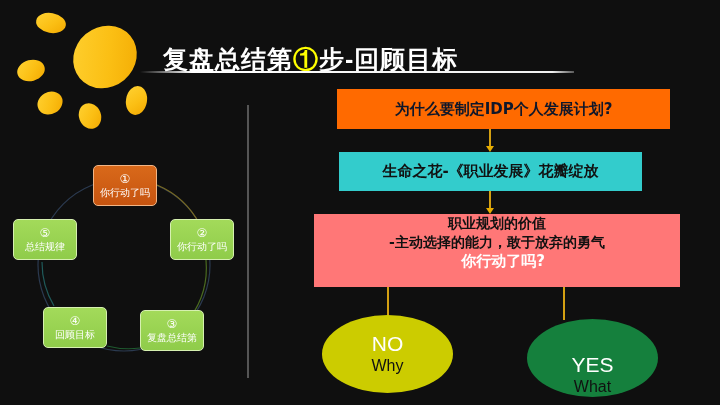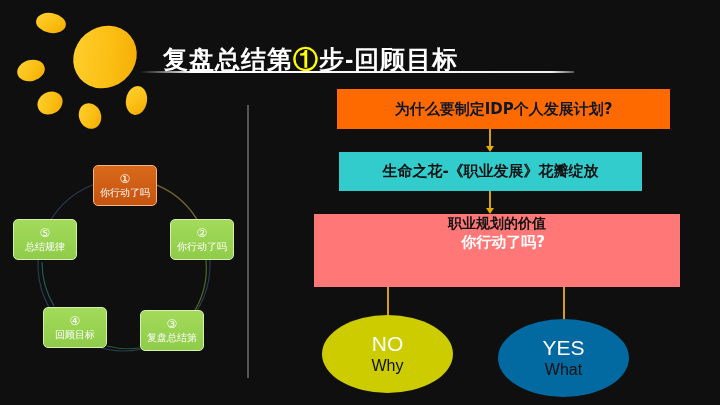--- a/index.html
+++ b/index.html
@@ -36,21 +36,21 @@
   .box3 { left:314px; top:214px; width:366px; height:73px; background:#ff7777; color:#111; font-size:14px; line-height:19px; }
   .box3 .white { color:#fff; font-size:15px;margin-left:12px; }
 
   .vline { position:absolute; width:2px; background:#d4a012; }
   .arrow { position:absolute; width:0; height:0; border-left:4px solid transparent; border-right:4px solid transparent; border-top:6px solid #e6ac00; }
 
   .ellipse { position:absolute; border-radius:50%; text-align:center; display:flex; flex-direction:column; justify-content:center; align-items:center; }
   .ellipse .big { color:#fff; font-size:21px; line-height:24px; font-family:"Liberation Sans",sans-serif; }
   .ellipse .small { color:#111; font-size:16px; font-weight:normal; line-height:20px; font-family:"Liberation Sans",sans-serif; }
   .e-no { left:322px; top:315px; width:131px; height:78px; background:#cccc00; }
-  .e-yes { left:498px; top:319px; width:131px; height:78px; background:#0369a1; }
+  .e-yes { left:527px; top:319px; width:131px; height:78px; background:#15803d;justify-content:flex-end; }
 </style>
 </head>
 <body>
 
 <div>
   <div class="sun-dot" style="left:72px;top:27px;width:66px;height:60px;transform:rotate(-40deg);"></div>
   <div class="sun-dot" style="left:36px;top:13px;width:30px;height:20px;transform:rotate(10deg);"></div>
   <div class="sun-dot" style="left:17px;top:60px;width:28px;height:21px;transform:rotate(-15deg);"></div>
   <div class="sun-dot" style="left:37px;top:92px;width:26px;height:22px;transform:rotate(-30deg);"></div>
   <div class="sun-dot" style="left:79px;top:103px;width:22px;height:26px;transform:rotate(-20deg);"></div>
@@ -98,20 +98,21 @@
 <div class="vline" style="left:489px;top:129px;height:18px;"></div>
 <div class="arrow" style="left:486px;top:146px;"></div>
 
 <div class="flow-box box2">生命之花-《职业发展》花瓣绽放</div>
 
 <div class="vline" style="left:489px;top:191px;height:17px;"></div>
 <div class="arrow" style="left:486px;top:208px;"></div>
 
 <div class="flow-box box3">
   <div>职业规划的价值</div>
+  <div>-主动选择的能力，敢于放弃的勇气</div>
   <div class="white">你行动了吗?</div>
 </div>
 
 <div class="vline" style="left:387px;top:287px;height:29px;"></div>
 <div class="vline" style="left:563px;top:287px;height:33px;"></div>
 
 <div class="ellipse e-no">
   <span class="big">NO</span>
   <span class="small">Why</span>
 </div>

